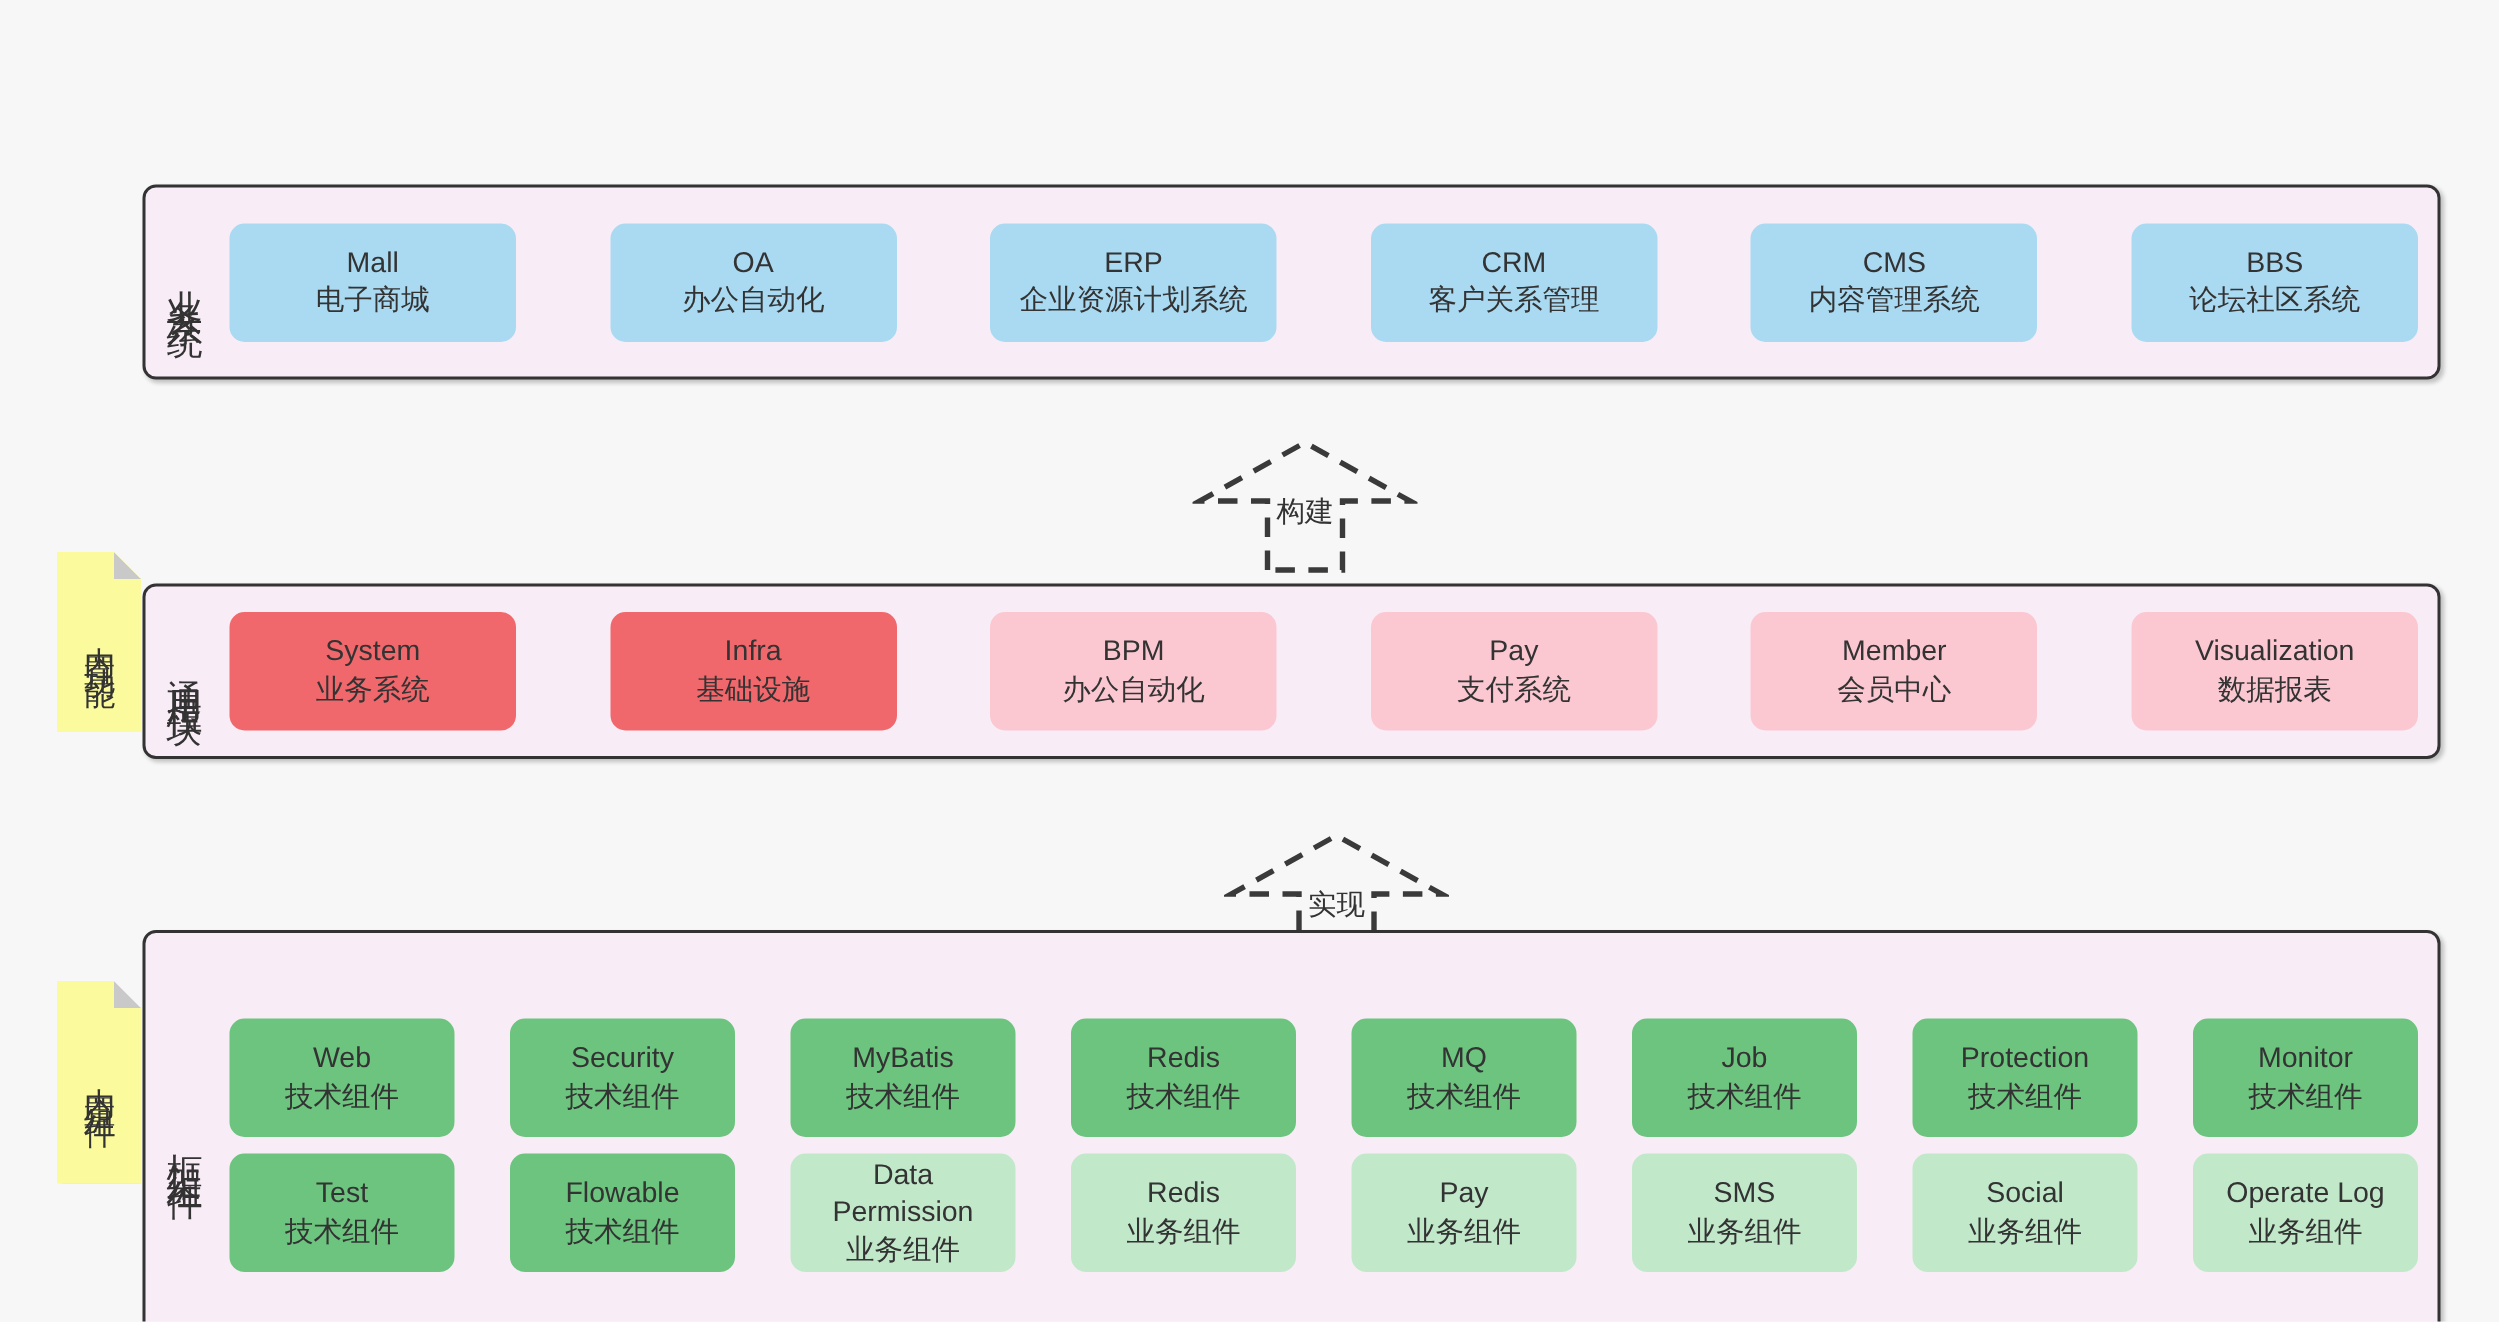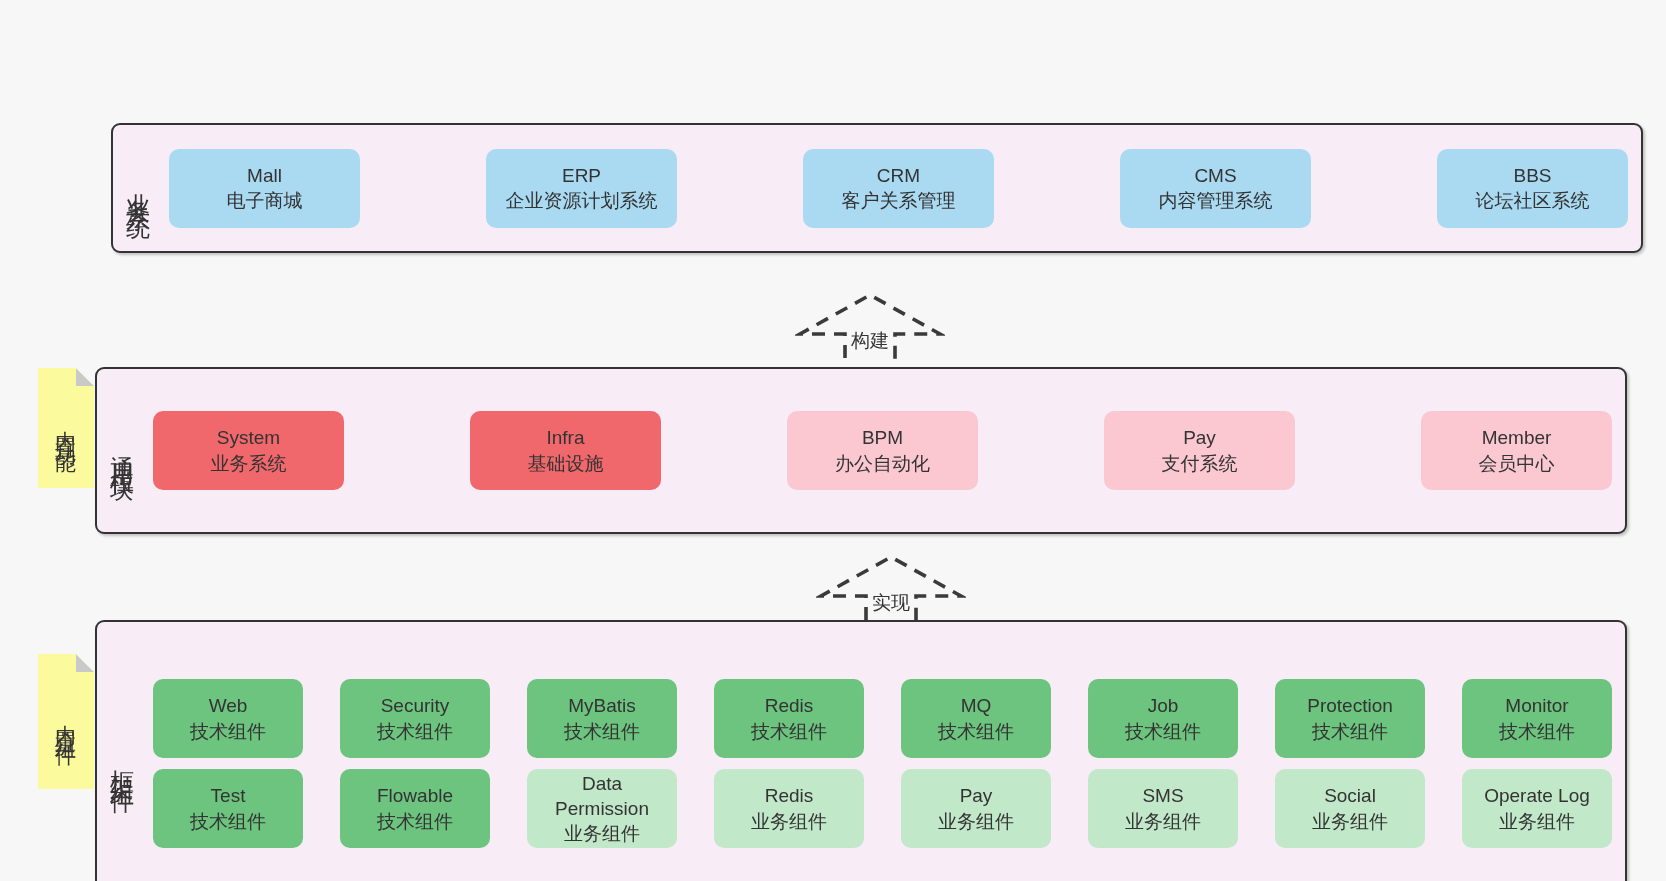--- a/index.html
+++ b/index.html
@@ -110,27 +110,31 @@
     transform: translate(-50%, -50%);
     background: var(--page-bg);
     padding: 1px 3px;
     font-size: 19px;
     white-space: nowrap;
   }
 </style>
 </head>
 <body>
 
-<section class="band" style="top:123px; height:130px;margin-left:16px;">
+<section class="band" style="top:123px; height:130px;">
   <div class="band-label">业务系统</div>
   <div class="band-content">
     <div class="band-row">
       <div class="box w6" data-variant="blue">
         <div>Mall</div>
         <div>电子商城</div>
+      </div>
+      <div class="box w6" data-variant="blue">
+        <div>OA</div>
+        <div>办公自动化</div>
       </div>
       <div class="box w6" data-variant="blue">
         <div>ERP</div>
         <div>企业资源计划系统</div>
       </div>
       <div class="box w6" data-variant="blue">
         <div>CRM</div>
         <div>客户关系管理</div>
       </div>
       <div class="box w6" data-variant="blue">
@@ -149,21 +153,21 @@
   <svg viewBox="0 0 150 90">
     <path class="arrow-path" d="M50,88 L50,42 L5,42 L75,3 L145,42 L100,42 L100,88 Z"></path>
   </svg>
   <span class="arrow-label">构建</span>
 </div>
 
 <div class="sticky-note" style="top:368px; height:120px;">
   <span class="note-fold"></span>
   <span class="note-text">内置功能</span>
 </div>
-<section class="band" style="top:367px; height:167px;padding-left:21px;">
+<section class="band" style="top:389px; height:117px;padding-left:21px;">
   <div class="band-label">通用模块</div>
   <div class="band-content">
     <div class="band-row">
       <div class="box w6" data-variant="red">
         <div>System</div>
         <div>业务系统</div>
       </div>
       <div class="box w6" data-variant="red">
         <div>Infra</div>
         <div>基础设施</div>
@@ -172,20 +176,24 @@
         <div>BPM</div>
         <div>办公自动化</div>
       </div>
       <div class="box w6" data-variant="pink">
         <div>Pay</div>
         <div>支付系统</div>
       </div>
       <div class="box w6" data-variant="pink">
         <div>Member</div>
         <div>会员中心</div>
+      </div>
+      <div class="box w6" data-variant="pink">
+        <div>Visualization</div>
+        <div>数据报表</div>
       </div>
     </div>
   </div>
 </section>
 
 <div class="arrow" style="left:816px; top:518px;">
   <svg viewBox="0 0 150 90">
     <path class="arrow-path" d="M50,88 L50,42 L5,42 L75,3 L145,42 L100,42 L100,88 Z"></path>
   </svg>
   <span class="arrow-label">实现</span>

